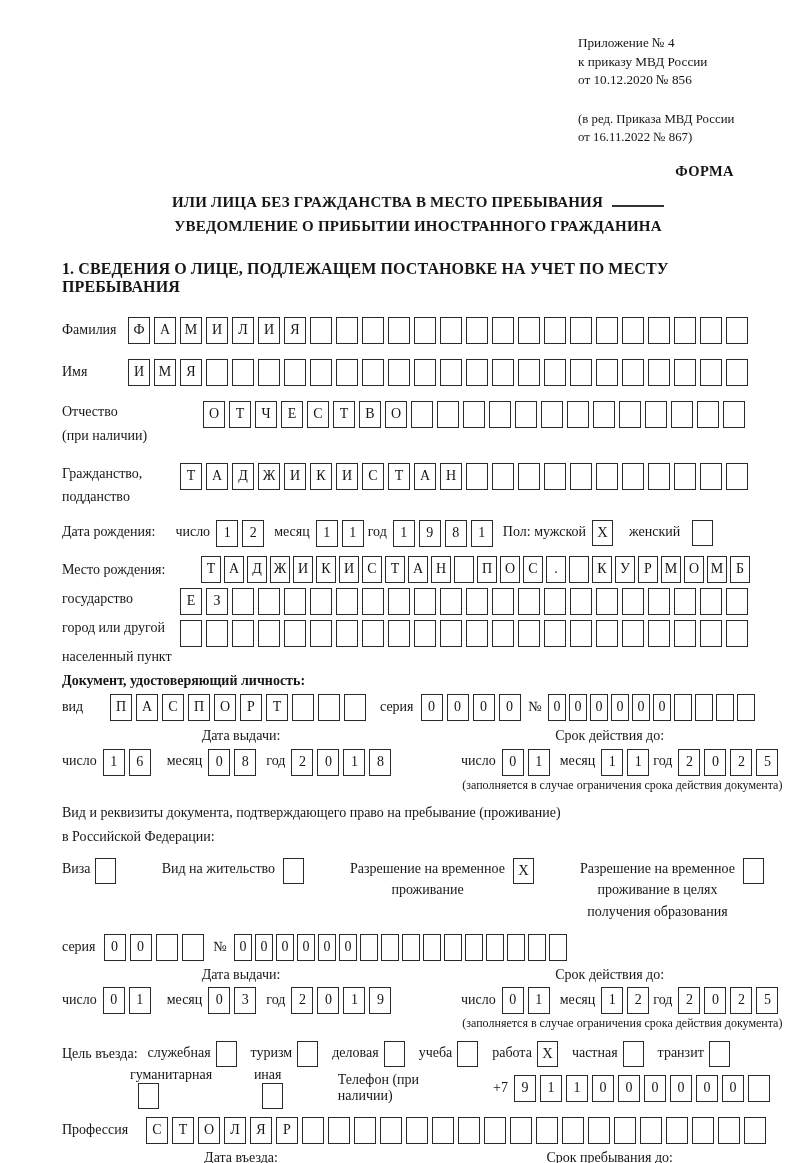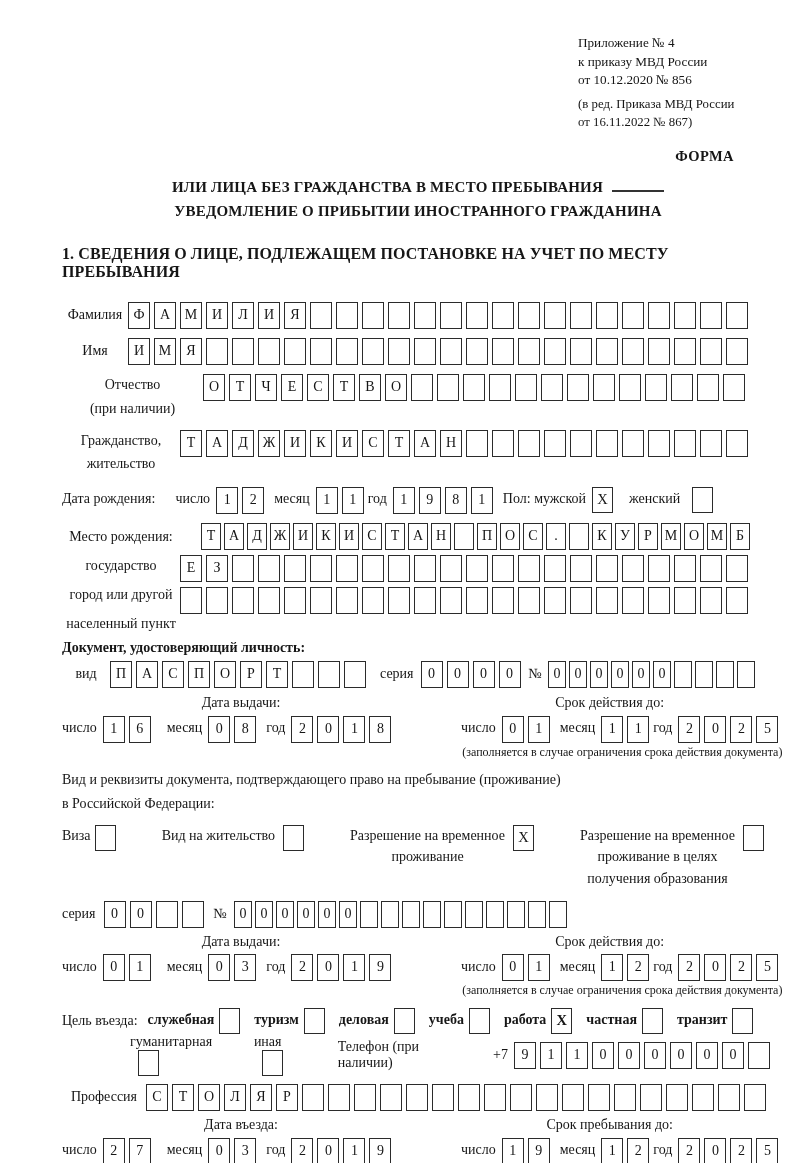--- a/index.html
+++ b/index.html
@@ -1,29 +1,29 @@
 <!DOCTYPE html>
 <html><head>
 <meta charset="utf-8">
 <style>
   html,body{margin:0;padding:0;background:#ffffff;}
   body{width:800px;height:1163px;overflow:hidden;font-family:"Liberation Serif","DejaVu Serif",serif;color:#161616;font-size:14px;}
   .page{box-sizing:border-box;width:800px;height:1163px;padding:34px 26px 0 62px;position:relative;}
 
   .hdr{margin-left:auto;width:196px;font-size:13.2px;line-height:1.42;}
-  .hdr .ed{margin-top:5px;font-size:12.8px;}
+  .hdr .ed{margin-top:20px;font-size:12.8px;}
   .forma{text-align:right;padding-right:40px;font-weight:bold;font-size:14.5px;margin-top:16px;letter-spacing:.4px;}
 
   .title{text-align:center;font-weight:bold;font-size:15px;line-height:1.6;margin-top:10px;letter-spacing:.2px;}
   .uline{display:inline-block;width:52px;border-bottom:2px solid #333;height:13px;margin-left:9px;}
 
   .sec{font-weight:bold;font-size:16px;margin-top:22px;letter-spacing:.1px;}
 
-  .row{display:flex;align-items:flex-start;margin-top:8px;}
-  .lbl{flex:0 0 auto;line-height:27px;text-align:center;}
+  .row{display:flex;align-items:flex-start;margin-top:14px;}
+  .lbl{flex:0 0 auto;line-height:27px;}
   .lbl.ml2{line-height:1.7;}
   .w66{flex-basis:66px;}
   .w118{flex-basis:118px;}
   .w141{flex-basis:141px;}
   .pre{white-space:pre-line;}
 
   .cells{white-space:nowrap;line-height:27px;}
   .cell{display:inline-block;box-sizing:border-box;width:22px;height:27px;border:1.5px solid #2b2b2b;margin-right:4px;text-align:center;font-size:14px;line-height:24px;vertical-align:middle;background:#fff;}
   .cell.md{width:20px;margin-right:3px;}
   .cell.sm{width:18px;margin-right:3px;}
@@ -42,21 +42,21 @@
   .dvals{white-space:nowrap;line-height:27px;}
   .note{font-size:12px;margin-top:2px;text-align:right;white-space:nowrap;}
 
   .permits{display:flex;align-items:flex-start;margin-top:8px;padding-right:6px;}
   .permit{display:flex;align-items:flex-start;}
   .permit .ptxt{text-align:center;white-space:pre-line;line-height:1.55;}
   .permit .checkbox-slot{margin-left:8px;}
   .permits .sp{flex:1;}
 
   .purpose{display:flex;align-items:center;margin-top:10px;flex-wrap:nowrap;}
-  .purpose .opt{margin-left:10px;white-space:nowrap;font-weight:bold;}
+  .purpose .opt{margin-left:10px;white-space:nowrap;}
   .purpose .opt:first-of-type{margin-left:6px;}
   .purpose .checkbox-slot{margin-left:5px;}
   .purpose2{display:flex;align-items:center;padding-left:68px;}
 </style>
 </head>
 <body>
 
 <div class="page">
 
   <div class="hdr">
@@ -87,21 +87,21 @@
   </div>
 
   <div class="row">
     <div class="lbl ml2 w141 pre">Отчество
 (при наличии)</div>
     <div class="cells"><span class="cell">О</span><span class="cell">Т</span><span class="cell">Ч</span><span class="cell">Е</span><span class="cell">С</span><span class="cell">Т</span><span class="cell">В</span><span class="cell">О</span><span class="cell">&nbsp;</span><span class="cell">&nbsp;</span><span class="cell">&nbsp;</span><span class="cell">&nbsp;</span><span class="cell">&nbsp;</span><span class="cell">&nbsp;</span><span class="cell">&nbsp;</span><span class="cell">&nbsp;</span><span class="cell">&nbsp;</span><span class="cell">&nbsp;</span><span class="cell">&nbsp;</span><span class="cell">&nbsp;</span><span class="cell">&nbsp;</span></div>
   </div>
 
   <div class="row">
     <div class="lbl ml2 w118 pre">Гражданство,
-жительство</div>
+подданство</div>
     <div class="cells"><span class="cell">Т</span><span class="cell">А</span><span class="cell">Д</span><span class="cell">Ж</span><span class="cell">И</span><span class="cell">К</span><span class="cell">И</span><span class="cell">С</span><span class="cell">Т</span><span class="cell">А</span><span class="cell">Н</span><span class="cell">&nbsp;</span><span class="cell">&nbsp;</span><span class="cell">&nbsp;</span><span class="cell">&nbsp;</span><span class="cell">&nbsp;</span><span class="cell">&nbsp;</span><span class="cell">&nbsp;</span><span class="cell">&nbsp;</span><span class="cell">&nbsp;</span><span class="cell">&nbsp;</span><span class="cell">&nbsp;</span></div>
   </div>
 
   <div class="row" style="margin-top:9px;">
     <div class="lbl">Дата рождения:</div>
     <div class="cells" style="margin-left:20px;">
       <span class="inline-lab">число</span><span><span class="cell">1</span><span class="cell">2</span></span><span class="inline-lab gap-s">месяц</span><span><span class="cell">1</span><span class="cell">1</span></span><span class="inline-lab">год</span><span><span class="cell">1</span><span class="cell">9</span><span class="cell">8</span><span class="cell">1</span></span><span class="inline-lab gap-s">Пол: мужской</span><span class="checkbox-slot"><span class="cell">X</span></span><span class="inline-lab gap-l">женский</span><span class="checkbox-slot gap-s"><span class="cell">&nbsp;</span></span>
     </div>
   </div>
 

